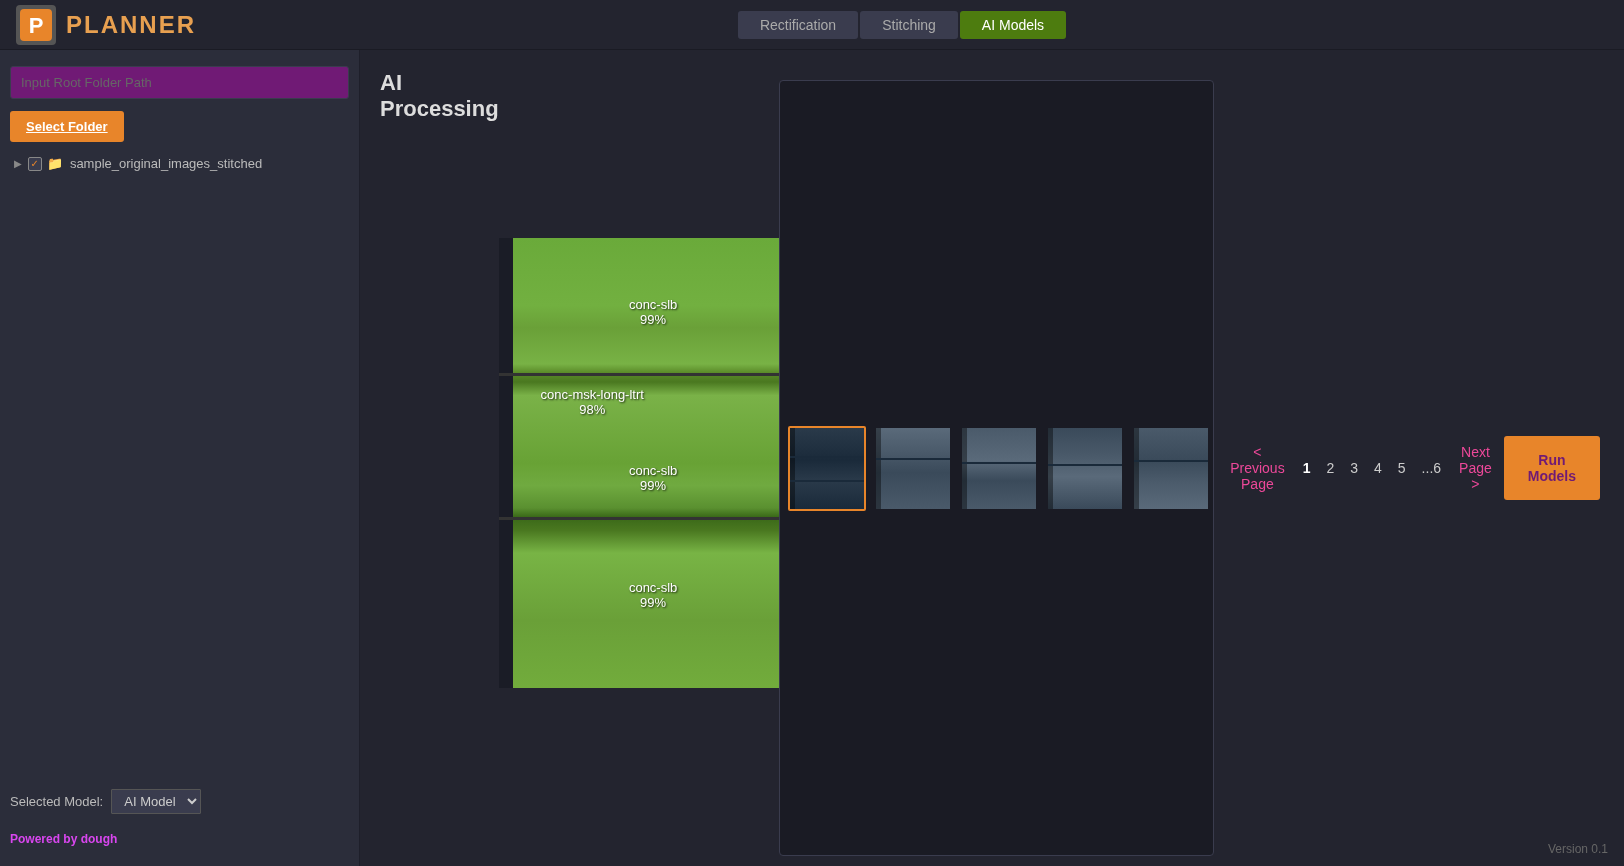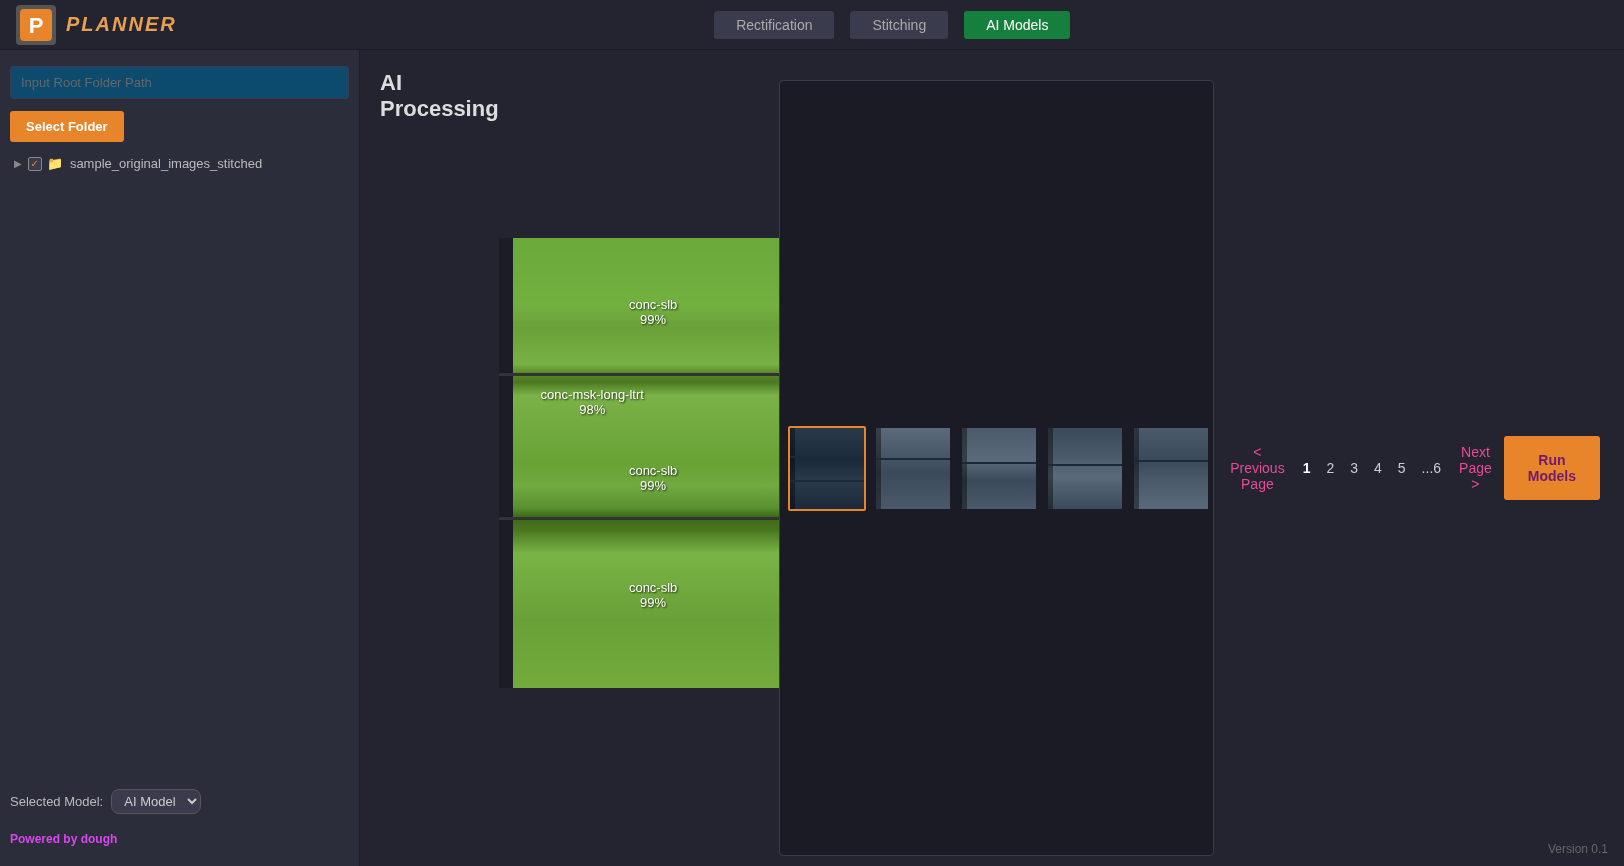--- a/index.html
+++ b/index.html
@@ -32,41 +32,40 @@
       border-radius: 4px;
       background: #555;
       overflow: hidden;
       display: flex;
       align-items: center;
       justify-content: center;
     }
     .logo-icon svg { width: 36px; height: 36px; }
     .app-title {
       color: #e8a050;
-      font-size: 20px;
+      font-size: 24px;
       font-weight: 700;
       letter-spacing: 2px;
-      font-style: italic;
     }
     .nav-tabs {
       display: flex;
-      gap: 16px;
+      gap: 2px;
       margin: 0 auto;
     }
     .nav-tab {
       padding: 6px 22px;
       border: none;
       background: #3a3c4e;
       color: #aaa;
       cursor: pointer;
       font-size: 14px;
       border-radius: 3px;
     }
     .nav-tab.active {
-      background: #15803d;
+      background: #4d7c0f;
       color: #fff;
     }
 
     
     .main-layout {
       display: flex;
       height: calc(866px - 50px);
     }
 
     
@@ -76,38 +75,39 @@
       border-right: 1px solid #1e1f2a;
       padding: 16px 10px;
       display: flex;
       flex-direction: column;
       gap: 8px;
       flex-shrink: 0;
     }
     .path-input {
       width: 100%;
       padding: 8px 10px;
-      background: #0c4a6e;
+      background: #701a75;
       border: 1px solid #3a3c4e;
       border-radius: 3px;
       color: #aaa;
       font-size: 13px;
     }
     .path-input::placeholder { color: #666; }
     .select-folder-btn {
       background: #e8852a;
       color: #fff;
       border: none;
       padding: 8px 16px;
       border-radius: 3px;
       cursor: pointer;
       font-size: 13px;
       font-weight: 600;
       align-self: flex-start;
       margin-top: 4px;
+      text-decoration: underline;
     }
 
     .folder-tree {
       padding: 6px 4px;
       font-size: 13px;
       color: #bbb;
     }
     .folder-tree-item {
       display: flex;
       align-items: center;
@@ -137,21 +137,21 @@
       gap: 8px;
       font-size: 13px;
       color: #bbb;
       margin-top: 24px;
     }
     .model-dropdown {
       background: #3a3c4e;
       border: 1px solid #555;
       color: #ccc;
       padding: 3px 8px;
-      border-radius: 8px;
+      border-radius: 1px;
       cursor: pointer;
       font-size: 13px;
     }
 
     .sidebar-footer {
       padding: 10px 0 4px;
       font-size: 12px;
       color: #777;
     }
     .sidebar-footer span { font-weight: 700; color: #d946ef; }

